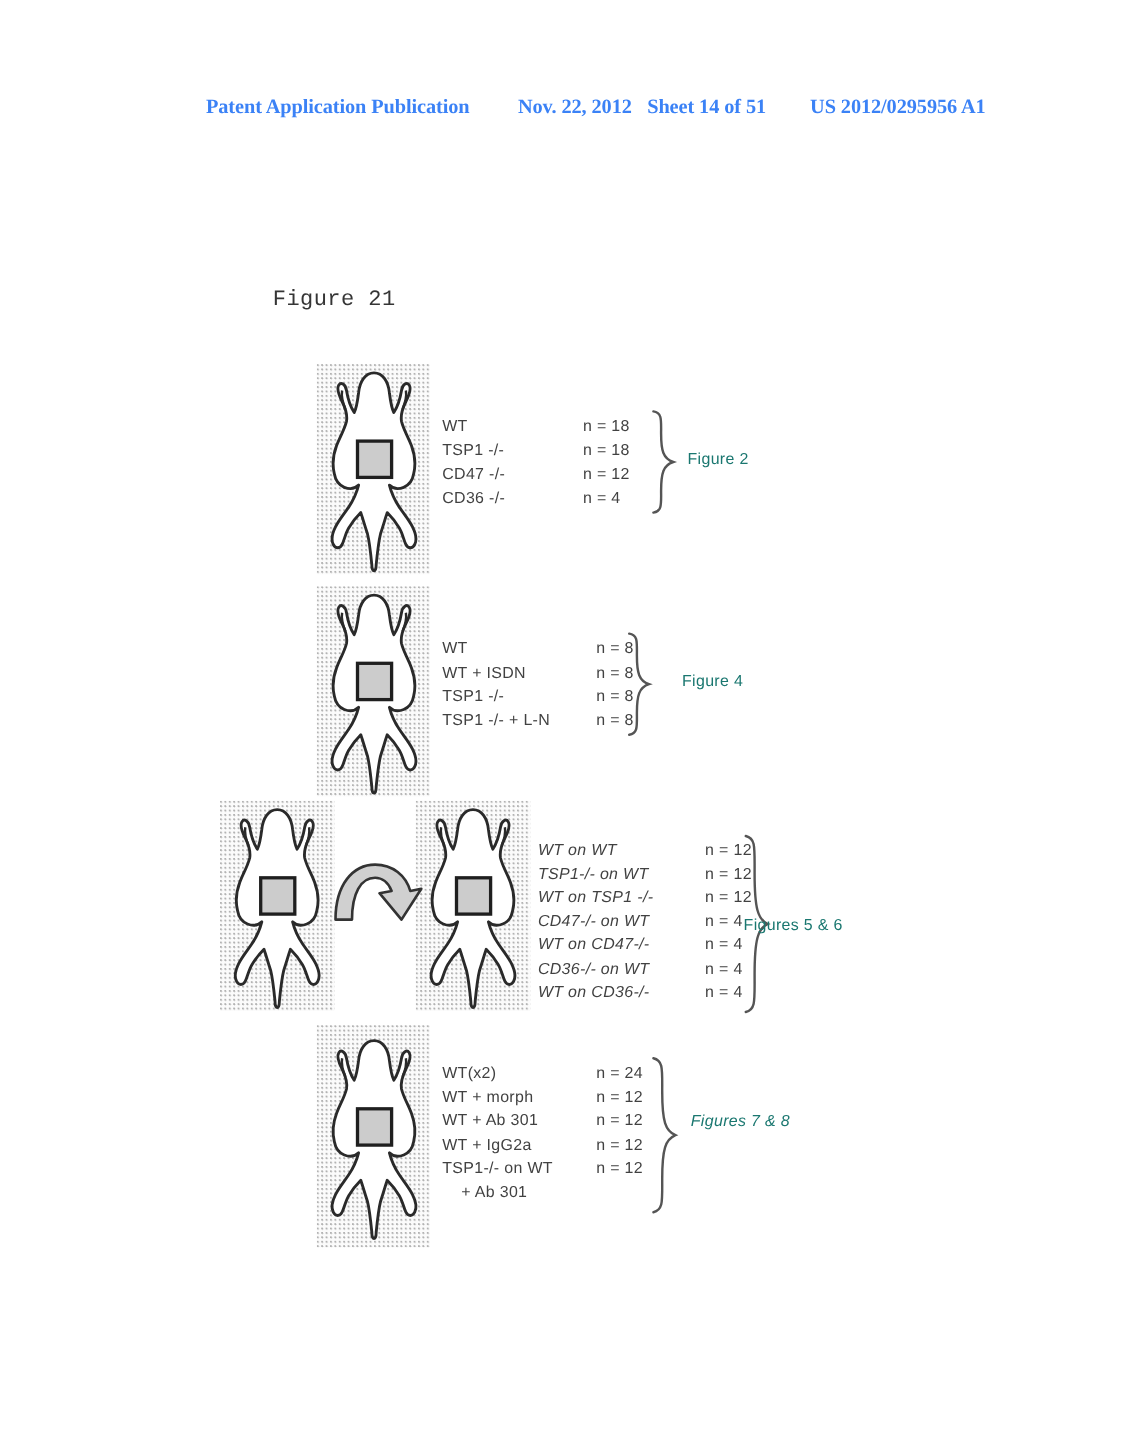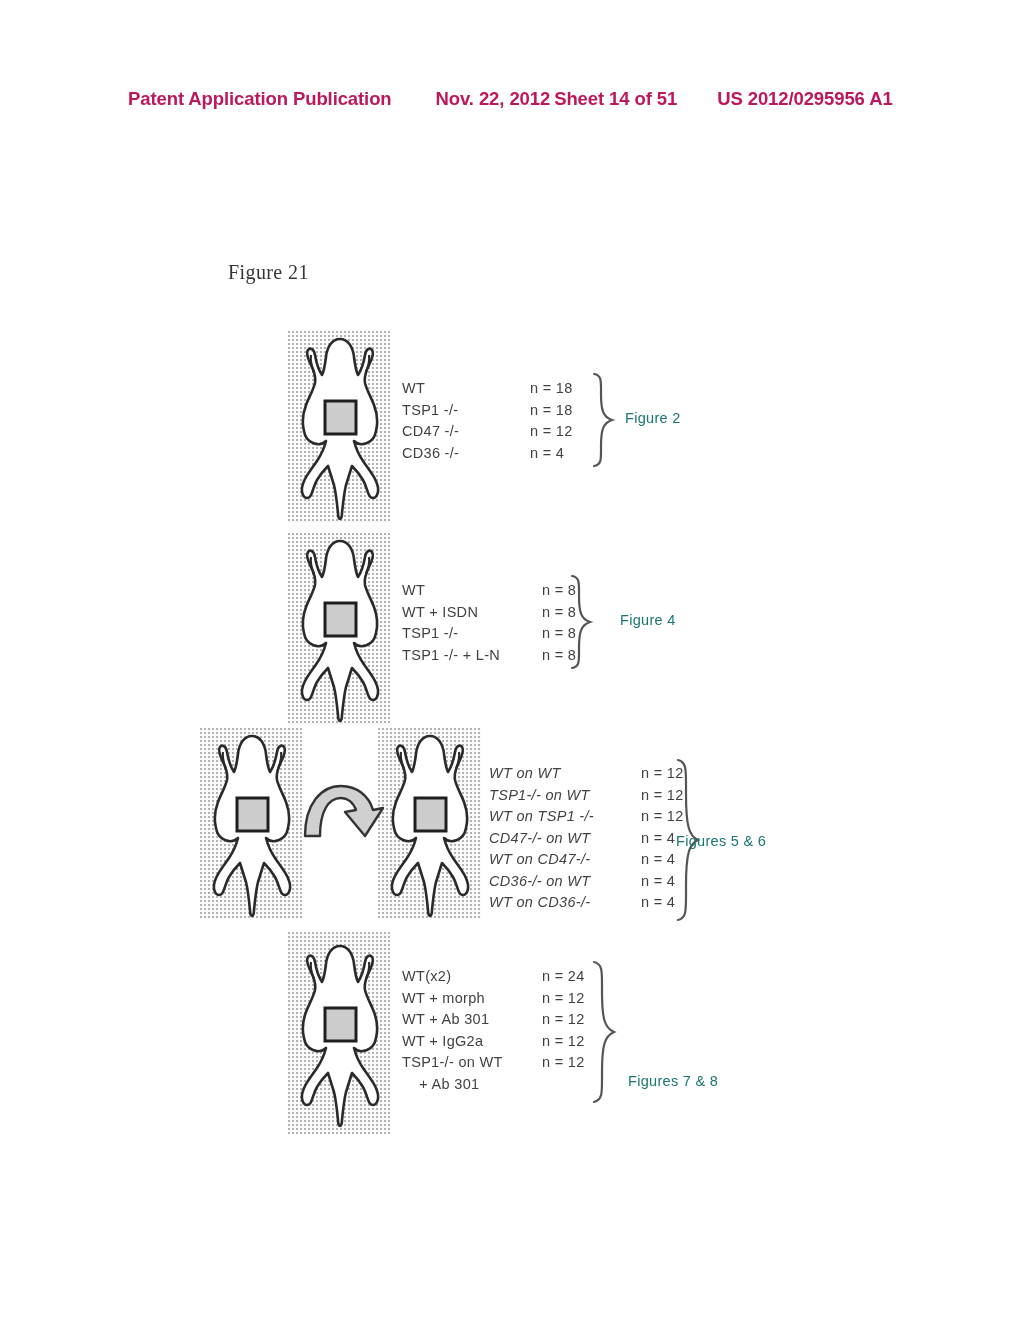--- a/index.html
+++ b/index.html
@@ -18,45 +18,46 @@
 
   
   .patent-header {
     position: absolute;
     top: 88px;
     left: 128px;
     width: 768px;
     height: 26px;
     display: flex;
     align-items: baseline;
-    font-family: Liberation Sans, sans-serif;
+    font-family: Liberation Serif, serif;
     font-weight: bold;
     font-size: 18.5px;
     letter-spacing: -0.1px;
-    color: #be185d;
+    color: #3b82f6;
     white-space: nowrap;
+    justify-content: flex-end;
   }
   .hdr-pub { }
   .hdr-date {
     margin-left: 44px;
   }
   .hdr-sheet {
-    margin-left: 4px;
+    margin-left: 14px;
   }
   .hdr-pubno {
     margin-left: 40px;
   }
 
   
   .figure-title {
     position: absolute;
-    left: 228px;
+    left: 248px;
     top: 261px;
     font-size: 20px;
-    font-family: Liberation Serif, serif;
+    font-family: Liberation Mono, monospace;
     color: #2b2b2b;
     letter-spacing: 0.4px;
     -webkit-font-smoothing: none;
     filter: contrast(0.88) blur(0.18px);
   }
 
   
   .group {
     position: absolute;
   }
@@ -389,14 +390,14 @@
       <span class="cond" style="white-space:pre;">    + Ab 301</span>
       <span class="nval"></span>
     </div>
   </div>
 
   <svg class="brace-svg" style="left:588px; top:960px;" width="30" height="144" viewBox="0 0 30 144">
     <path d="M6 2 C15 4 14 12 14 32 C14 60 17 68 26 72
              C17 76 14 84 14 112 C14 132 15 140 6 142" fill="none" stroke="#555" stroke-width="2.2" stroke-linecap="round"></path>
   </svg>
 
-  <div class="fig-ref" style="left:628px; top:1073px;">Figures 7 &amp; 8</div>
+  <div class="fig-ref" style="left:628px; top:1012px;font-style:italic;">Figures 7 &amp; 8</div>
 </div>
 
 </body></html>

